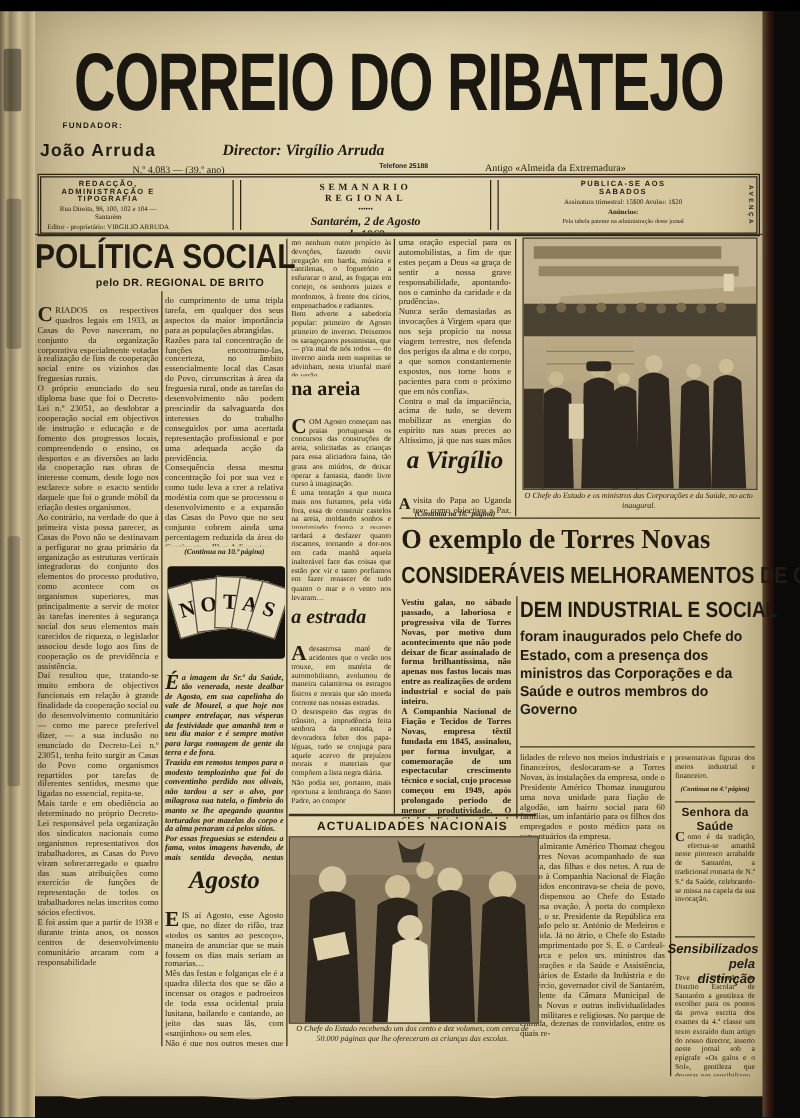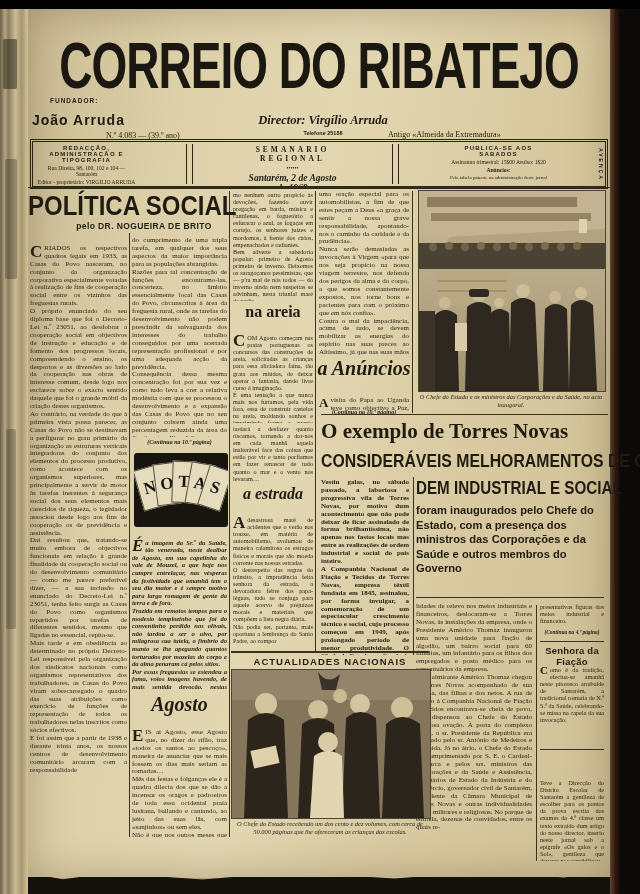--- a/index.html
+++ b/index.html
@@ -18,42 +18,42 @@
   .tear{left:28px;top:862px;width:582px;height:22px;position:absolute;
     background:linear-gradient(180deg,#e9e2cb,#cdbf9c 70%,#171310);
     clip-path:polygon(0 0,100% 0,100% 45%,92% 70%,80% 40%,63% 75%,45% 45%,30% 80%,14% 50%,6% 78%,0 50%);}
   
   .mast-title{left:0;top:18px;width:582px;text-align:center;white-space:nowrap;
     font-family:"Liberation Sans",sans-serif;font-weight:800;font-size:46px;letter-spacing:-1px;
     transform:scaleY(1.42);transform-origin:top;color:#1b1812;}
   .founder-lab{left:22px;top:88px;font:700 6.5px "Liberation Sans",sans-serif;letter-spacing:1px;}
   .founder-name{left:4px;top:103px;font:800 14px "Liberation Sans",sans-serif;letter-spacing:1px;}
   .tagline{left:60px;top:91px;width:470px;text-align:center;font:700 8px "Liberation Serif",serif;letter-spacing:.6px;}
-  .director{left:150px;top:104px;width:290px;text-align:center;font:700 italic 12.5px "Liberation Serif",serif;}
+  .director{left:150px;top:104px;width:290px;font:700 italic 12.5px "Liberation Serif",serif;}
   .issueno{left:78px;top:122px;font:400 8px "Liberation Serif",serif;}
   .phone{left:230px;top:121px;width:130px;text-align:center;font:700 5.5px "Liberation Sans",sans-serif;}
   .former{left:360px;top:121px;width:200px;font:400 8px "Liberation Serif",serif;}
   .ibox{left:4px;top:132px;width:572px;height:44px;border:1px solid #2a2417;outline:1px solid #2a2417;outline-offset:1px;
     display:flex;align-items:stretch;gap:44px;}
   .ibox .sec{flex:1;padding:3px 4px;text-align:center;overflow:hidden;}
   .ibox .div{width:5px;border-left:1px solid #2a2417;border-right:1px solid #2a2417;margin:2px 2px;}
   .ib-t{font:700 6px "Liberation Sans",sans-serif;letter-spacing:1.2px;}
   .ib-t2{font:700 7.5px "Liberation Serif",serif;letter-spacing:3px;}
   .ib-s{font:400 5.6px "Liberation Serif",serif;margin-top:2px;}
   .ib-date{font:700 italic 9.5px "Liberation Serif",serif;margin-top:2px;}
   .avenca{width:9px;display:flex;align-items:center;justify-content:center;
     font:700 5px "Liberation Sans",sans-serif;letter-spacing:2px;writing-mode:vertical-rl;}
   
   .hr{position:absolute;background:#39321f;height:1px;}
   .vr{position:absolute;background:#39321f;width:1px;}
   
   .h-politica{left:0;top:181px;width:202px;text-align:center;font:800 24px "Liberation Sans",sans-serif;
     letter-spacing:0;transform:scaleY(1.15);transform-origin:top;white-space:nowrap;}
   .byline{left:30px;top:212px;width:172px;text-align:center;font:700 8.5px "Liberation Sans",sans-serif;letter-spacing:.4px;}
-  .h-small-serif{font:700 16px "Liberation Serif",serif;text-align:center;}
+  .h-small-serif{font:700 16px "Liberation Serif",serif;}
   .h-script{font:700 italic 20px "Liberation Serif",serif;}
   .h-exemplo{left:293px;top:409px;width:287px;font:800 22px "Liberation Serif",serif;white-space:nowrap;
     transform:scaleX(.96);transform-origin:left;}
   .h-consid{left:293px;top:441px;width:287px;font:800 17px "Liberation Sans",sans-serif;white-space:nowrap;
     transform:scale(.93,1.1);transform-origin:left top;}
   .h-dem{left:388px;top:470px;width:190px;font:800 16px "Liberation Sans",sans-serif;white-space:nowrap;
     transform:scale(.95,1.1);transform-origin:left top;}
   .deck{left:388px;top:494px;width:188px;font:800 11.5px "Liberation Sans",sans-serif;line-height:14.5px;
     transform:scaleX(.97);transform-origin:left top;}
   .subhead{left:388px;top:550px;width:188px;text-align:center;font:800 10px "Liberation Sans",sans-serif;
@@ -127,21 +127,21 @@
   <div class="hr" style="left:0;top:178px;width:582px;"></div>
 
   <div class="vr" style="left:101px;top:224px;height:604px;"></div>
   <div class="vr" style="left:201px;top:182px;height:646px;"></div>
   <div class="vr" style="left:287px;top:182px;height:460px;"></div>
   <div class="vr" style="left:384px;top:182px;height:222px;"></div>
   <div class="vr" style="left:385px;top:468px;height:178px;"></div>
   <div class="vr" style="left:508px;top:596px;height:256px;"></div>
 
   <div class="abs h-politica">POLÍTICA SOCIAL</div>
-  <div class="abs byline">pelo DR. NOGUEIRA DE BRITO</div>
+  <div class="abs byline">pelo DR. REGIONAL DE BRITO</div>
   <div class="abs txt" style="left:2px;top:228px;width:97px;height:600px;">
     <span class="dcap">C</span><span>RIADOS os respectivos quadros legais em 1933, as Casas do Povo nasceram, no conjunto da organização corporativa especialmente votadas à realização de fins de cooperação social entre os vizinhos das freguesias rurais.
 O próprio enunciado do seu diploma base que foi o Decreto-Lei n.º 23051, ao desdobrar a cooperação social em objectivos de instrução e educação e de fomento dos progressos locais, compreendendo o ensino, os desportos e as diversões ao lado da cooperação nas obras de interesse comum, desde logo nos esclarece sobre o exacto sentido daquele que foi o grande móbil da criação destes organismos.
 Ao contrário, na verdade do que à primeira vista possa parecer, as Casas do Povo não se destinavam a perfigurar no grau primário da organização as estruturas verticais integradoras do conjunto dos elementos do processo produtivo, como acontece com os organismos superiores, mas principalmente a servir de motor às tarefas inerentes à segurança social dos seus elementos mais carecidos de riqueza, o legislador associou desde logo aos fins de cooperação os de previdência e assistência.
 Daí resultou que, tratando-se muito embora de objectivos funcionais em relação à grande finalidade da cooperação social ou do desenvolvimento comunitário — como me parece preferível dizer, — a sua inclusão no enunciado do Decreto-Lei n.º 23051, tenha feito surgir as Casas do Povo como organismos repartidos por tarefas de diferentes sentidos, mesmo que ligadas no essencial, repita-se.
 Mais tarde e em obediência ao determinado no próprio Decreto-Lei responsável pela organização dos sindicatos nacionais como organismos representativos dos trabalhadores, as Casas do Povo viram sobrecarregado o quadro das suas atribuições como exercício de funções de representação de todos os trabalhadores nelas inscritos como sócios efectivos.
 E foi assim que a partir de 1938 e durante trinta anos, os nossos centros de desenvolvimento comunitário arcaram com a responsabilidade</span>
   </div>
   <div class="abs txt" style="left:104px;top:228px;width:95px;height:200px;">do cumprimento de uma tripla tarefa, em qualquer dos seus aspectos da maior importância para as populações abrangidas.
 Razões para tal concentração de funções encontramo-las, concerteza, no âmbito essencialmente local das Casas do Povo, circunscritas à área da freguesia rural, onde as tarefas do desenvolvimento não podem prescindir da salvaguarda dos interesses do trabalho conseguidos por uma acertada representação profissional e por uma adequada acção da previdência.
@@ -183,21 +183,21 @@
   <div class="abs h-small-serif" style="left:205px;top:476px;width:80px;font-style:italic;">a estrada</div>
   <div class="abs txt sm" style="left:205px;top:500px;width:80px;height:142px;">
     <span class="dcap">A</span><span>desastrosa maré de acidentes que o verão nos trouxe, em matéria de automobilismo, avolumou de maneira calamitosa os estragos físicos e morais que são moeda corrente nas nossas estradas.
 O desrespeito das regras do trânsito, a imprudência feita senhora da estrada, a devoradora febre dos papa-léguas, tudo se conjuga para aquele acervo de prejuízos morais e materiais que compõem a lista negra diária.
 Não podia ser, portanto, mais oportuna a lembrança do Santo Padre, ao compor</span>
   </div>
 
   <div class="abs txt" style="left:291px;top:182px;width:90px;height:166px;">uma oração especial para os automobilistas, a fim de que estes peçam a Deus «a graça de sentir a nossa grave responsabilidade, apontando-nos o caminho da caridade e da prudência».
 Nunca serão demasiadas as invocações à Virgem «para que nos seja propício na nossa viagem terrestre, nos defenda dos perigos da alma e do corpo, a que somos constantemente expostos, nos torne bons e pacientes para com o próximo que em nós confia».
 Contra o mal da impaciência, acima de tudo, se devem mobilizar as energias do espírito nas suas preces ao Altíssimo, já que nas suas mãos estamos e melhores nos não podem defender contra a insânia do próximo, quando este se julga senhor do volante e dos caminhos deste mundo, — e do outro.</div>
-  <div class="abs h-script" style="left:289px;top:348px;width:94px;text-align:center;">a Anúncios</div>
+  <div class="abs h-script" style="left:289px;top:348px;width:94px;text-align:center;">a Virgílio</div>
   <div class="abs txt" style="left:291px;top:380px;width:90px;height:22px;">
     <span class="dcap" style="font-size:13px;line-height:11px;">A</span><span>visita do Papa ao Uganda teve como objectivo a Paz, a paz nessa África que</span>
   </div>
   <div class="abs cont" style="left:291px;top:400px;width:90px;">(Continua na 10.ª página)</div>
 
   <div class="abs photo" style="left:390px;top:181px;width:186px;height:200px;">
     <svg width="186" height="200" xmlns="http://www.w3.org/2000/svg">
       <defs>
         <linearGradient id="sky" x1="0" y1="0" x2="0" y2="1">
           <stop offset="0" stop-color="#cabb9c"></stop>
@@ -252,26 +252,30 @@
 A Companhia Nacional de Fiação e Tecidos de Torres Novas, empresa têxtil fundada em 1845, assinalou, por forma invulgar, a comemoração de um espectacular crescimento técnico e social, cujo processo começou em 1949, após prolongado período de menor produtividade. O Chefe de Estado e o Cardeal-Patriarca, acompanhados de vários membros do Governo, além de individua-</div>
   <div class="abs h-dem">DEM INDUSTRIAL E SOCIAL</div>
   <div class="abs deck">foram inaugurados pelo Chefe do Estado, com a presença dos ministros das Corporações e da Saúde e outros membros do Governo</div>
   <div class="hr" style="left:388px;top:588px;width:188px;"></div>
   <div class="abs txt" style="left:388px;top:594px;width:116px;height:258px;">lidades de relevo nos meios industriais e financeiros, deslocaram-se a Torres Novas, às instalações da empresa, onde o Presidente Américo Thomaz inaugurou uma nova unidade para fiação de algodão, um bairro social para 60 famílias, um infantário para os filhos dos empregados e posto médico para os serventuários da empresa.
 O sr. almirante Américo Thomaz chegou a Torres Novas acompanhado de sua esposa, das filhas e dos netos. A rua de acesso à Companhia Nacional de Fiação e Tecidos encontrava-se cheia de povo, que dispensou ao Chefe do Estado calorosa ovação. À porta do complexo fabril, o sr. Presidente da República era esperado pelo sr. António de Medeiros e Almeida. Já no átrio, o Chefe do Estado foi cumprimentado por S. E. o Cardeal-Patriarca e pelos srs. ministros das Corporações e da Saúde e Assistência, secretários de Estado da Indústria e do Comércio, governador civil de Santarém, presidente da Câmara Municipal de Torres Novas e outras individualidades civis, militares e religiosas. No parque de entrada, dezenas de convidados, entre os quais re-</div>
   <div class="abs txt sm" style="left:512px;top:594px;width:64px;height:24px;">presentativas figuras dos meios industrial e financeiro.</div>
   <div class="abs cont" style="left:512px;top:620px;width:64px;font-size:5.4px;">(Continua na 4.ª página)</div>
 
   <div class="hr" style="left:512px;top:632px;width:64px;"></div>
-  <div class="abs h-colC" style="left:512px;top:636px;width:64px;">Senhora da Fiação</div>
+  <div class="abs h-colC" style="left:512px;top:636px;width:64px;">Senhora da Saúde</div>
   <div class="abs txt sm" style="left:512px;top:650px;width:64px;height:84px;">
     <span class="dcap" style="font-size:11px;line-height:9px;">C</span><span>omo é da tradição, efectua-se amanhã neste pitoresco arrabalde de Santarém, a tradicional romaria de N.ª S.ª da Saúde, celebrando-se missa na capela da sua invocação.</span>
   </div>
 
   <div class="hr" style="left:512px;top:740px;width:64px;"></div>
+  <div class="abs h-dist" style="left:506px;top:744px;width:70px;">
+    <div>Sensibilizados</div>
+    <div>pela distinção</div>
+  </div>
   <div class="abs txt sm" style="left:512px;top:770px;width:64px;height:82px;">Teve a Direcção do Distrito Escolar de Santarém a gentileza de escolher para os pontos da prova escrita dos exames da 4.ª classe um texto extraído dum artigo do nosso director, inserto neste jornal sob a epígrafe «Os galos e o Sol», gentileza que deveras nos sensibilizou.
 Reconhecidos pela distinção, agradecemos ao ilustre Director do Distrito Escolar sr. prof. António de Almeida a honra que nos concedeu, lamentando apenas que, contribuindo, na nossa modéstia, para auxiliar a nobre função dos examinadores, não pudéssemos pedir ao Tempo que voltasse para trás e nos colocasse outra vez — entre os examinados.</div>
 
   <div class="hr" style="left:203px;top:642px;width:198px;height:2px;"></div>
   <div class="abs act-head">ACTUALIDADES NACIONAIS</div>
   <div class="abs photo" style="left:203px;top:660px;width:198px;height:148px;">
     <svg width="198" height="148" xmlns="http://www.w3.org/2000/svg">
       <rect width="198" height="148" fill="#84755b"></rect>
       <rect x="0" y="0" width="198" height="30" fill="#93846a"></rect>
       <path d="M86,2 q10,14 22,2 l-4,16 h-14 Z" fill="#3a3327"></path>

